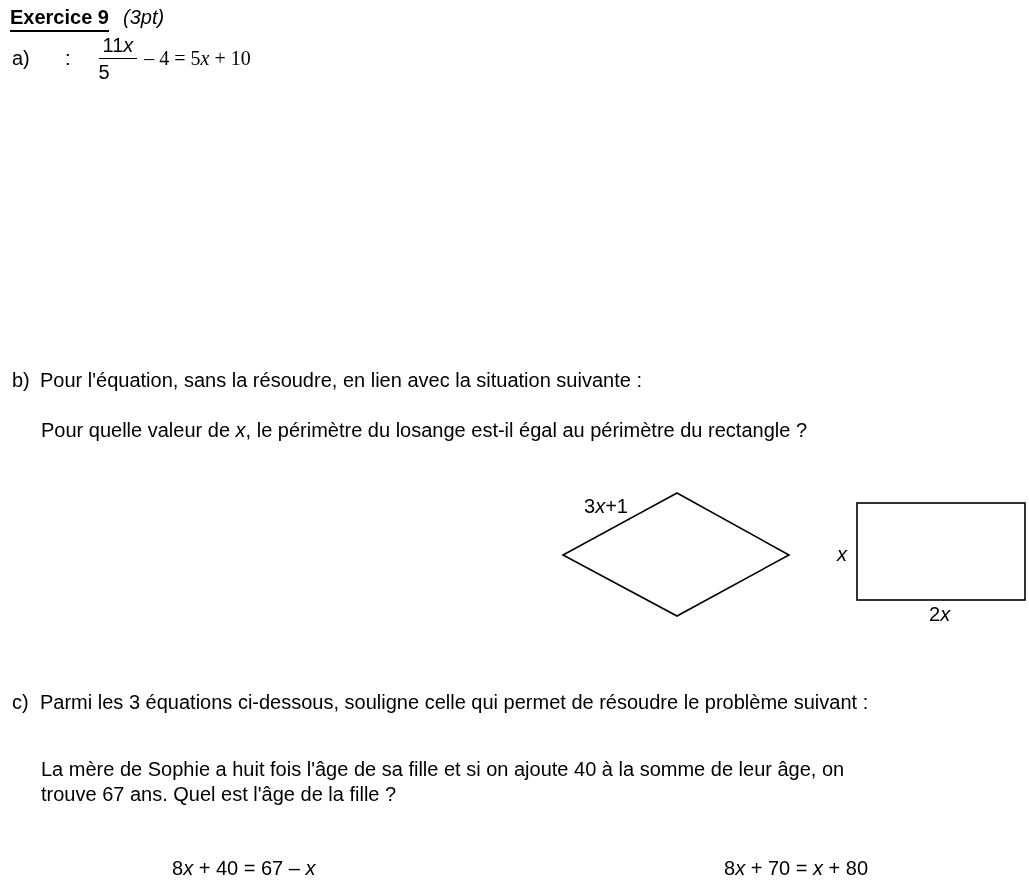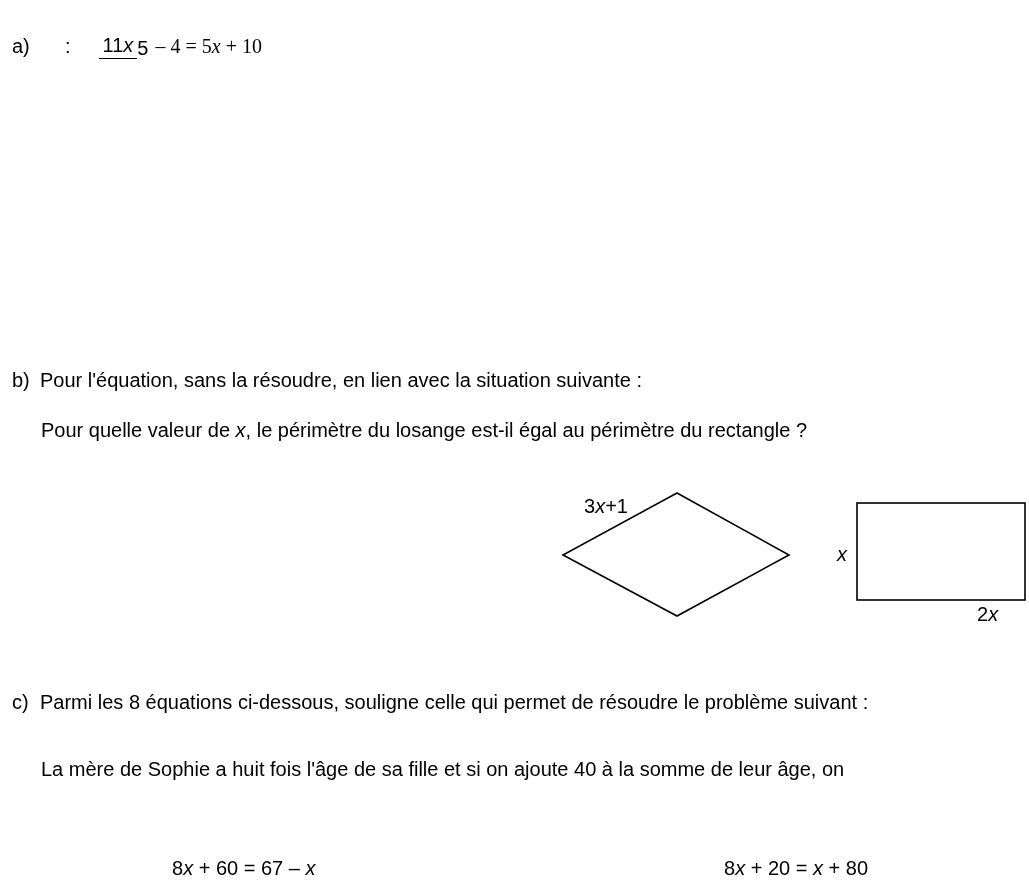--- a/index.html
+++ b/index.html
@@ -18,21 +18,21 @@
 
   
   .title-row{left:10px;top:6px;display:flex;align-items:baseline;}
   .title-text{font-weight:bold;border-bottom:2px solid #000;padding-bottom:1px;}
   .points{font-style:italic;margin-left:14px;}
 
   
   .arow{left:12px;top:34px;display:flex;align-items:center;}
   .qlabel{flex:0 0 28px;}
   .colon{margin-left:25px;}
-  .frac{display:inline-flex;flex-direction:row;align-items:center;margin-left:28px;line-height:22px;}
+  .frac{display:inline-flex;flex-direction:column;margin-left:28px;line-height:22px;}
   .frac .num{padding:0 4px 2px 4px;border-bottom:1.7px solid #000;}
   .frac .den{padding-top:2px;}
   .after-frac{margin-left:7px;font-family:Liberation Serif, serif;}
 
   
   .qline{display:flex;}
 
   
   .para{line-height:25px;}
 
@@ -45,20 +45,24 @@
   .eq{position:absolute;top:857px;white-space:pre;}
   .eq1{left:172px;}
   .eq2{left:450px;margin-top:36px;}
   .eq3{left:724px;}
 </style>
 </head>
 <body>
 
 <div class="page">
 
+  <div class="abs title-row">
+    <span class="title-text">Exercice 9</span>
+    <span class="points">(3pt)</span>
+  </div>
 
   <div class="abs arow">
     <span class="qlabel">a)</span>
     <span class="colon">:</span>
     <span class="frac">
       <span class="num pre"><span>11</span><span class="it">x</span></span>
       <span class="den">5</span>
     </span>
     <span class="after-frac pre"><span>– 4 = 5</span><span class="it">x</span><span> + 10</span></span>
   </div>
@@ -72,31 +76,32 @@
 
   <svg class="abs shapes" width="479" height="160" viewBox="0 0 479 160">
     <polygon points="127,13 13,75 127,136 239,75"></polygon>
     <rect x="307" y="23" width="168" height="97"></rect>
   </svg>
 
   <div class="shape-label pre" style="left:584px;top:495px;"><span>3</span><span class="it">x</span><span>+1</span></div>
 
   <div class="shape-label it" style="left:837px;top:543px;">x</div>
 
-  <div class="shape-label pre" style="left:977px;top:603px;"><span>2</span><span class="it">x</span></div>
+  <div class="shape-label pre" style="left:929px;top:603px;"><span>2</span><span class="it">x</span></div>
 
   <div class="abs qline" style="left:12px;top:691px;">
     <span class="qlabel">c)</span>
-    <span>Parmi les 8 équations ci-dessous, souligne celle qui permet de résoudre le problème suivant :</span>
+    <span>Parmi les 3 équations ci-dessous, souligne celle qui permet de résoudre le problème suivant :</span>
   </div>
 
   <div class="abs para" style="left:41px;top:757px;">
     <div>La mère de Sophie a huit fois l'âge de sa fille et si on ajoute 40 à la somme de leur âge, on</div>
+    <div>trouve 67 ans. Quel est l'âge de la fille ?</div>
   </div>
 
 
-  <div class="eq eq1"><span>8</span><span class="it">x</span><span> + 60 = 67 – </span><span class="it">x</span><span></span></div>
+  <div class="eq eq1"><span>8</span><span class="it">x</span><span> + 40 = 67 – </span><span class="it">x</span><span></span></div>
 
   <div class="eq eq2"><span>8</span><span class="it">x</span><span> + 67 + </span><span class="it">x</span><span> = 40</span></div>
 
-  <div class="eq eq3"><span>8</span><span class="it">x</span><span> + 20 = </span><span class="it">x</span><span> + 80</span></div>
+  <div class="eq eq3"><span>8</span><span class="it">x</span><span> + 70 = </span><span class="it">x</span><span> + 80</span></div>
 
 </div>
 
 </body></html>

